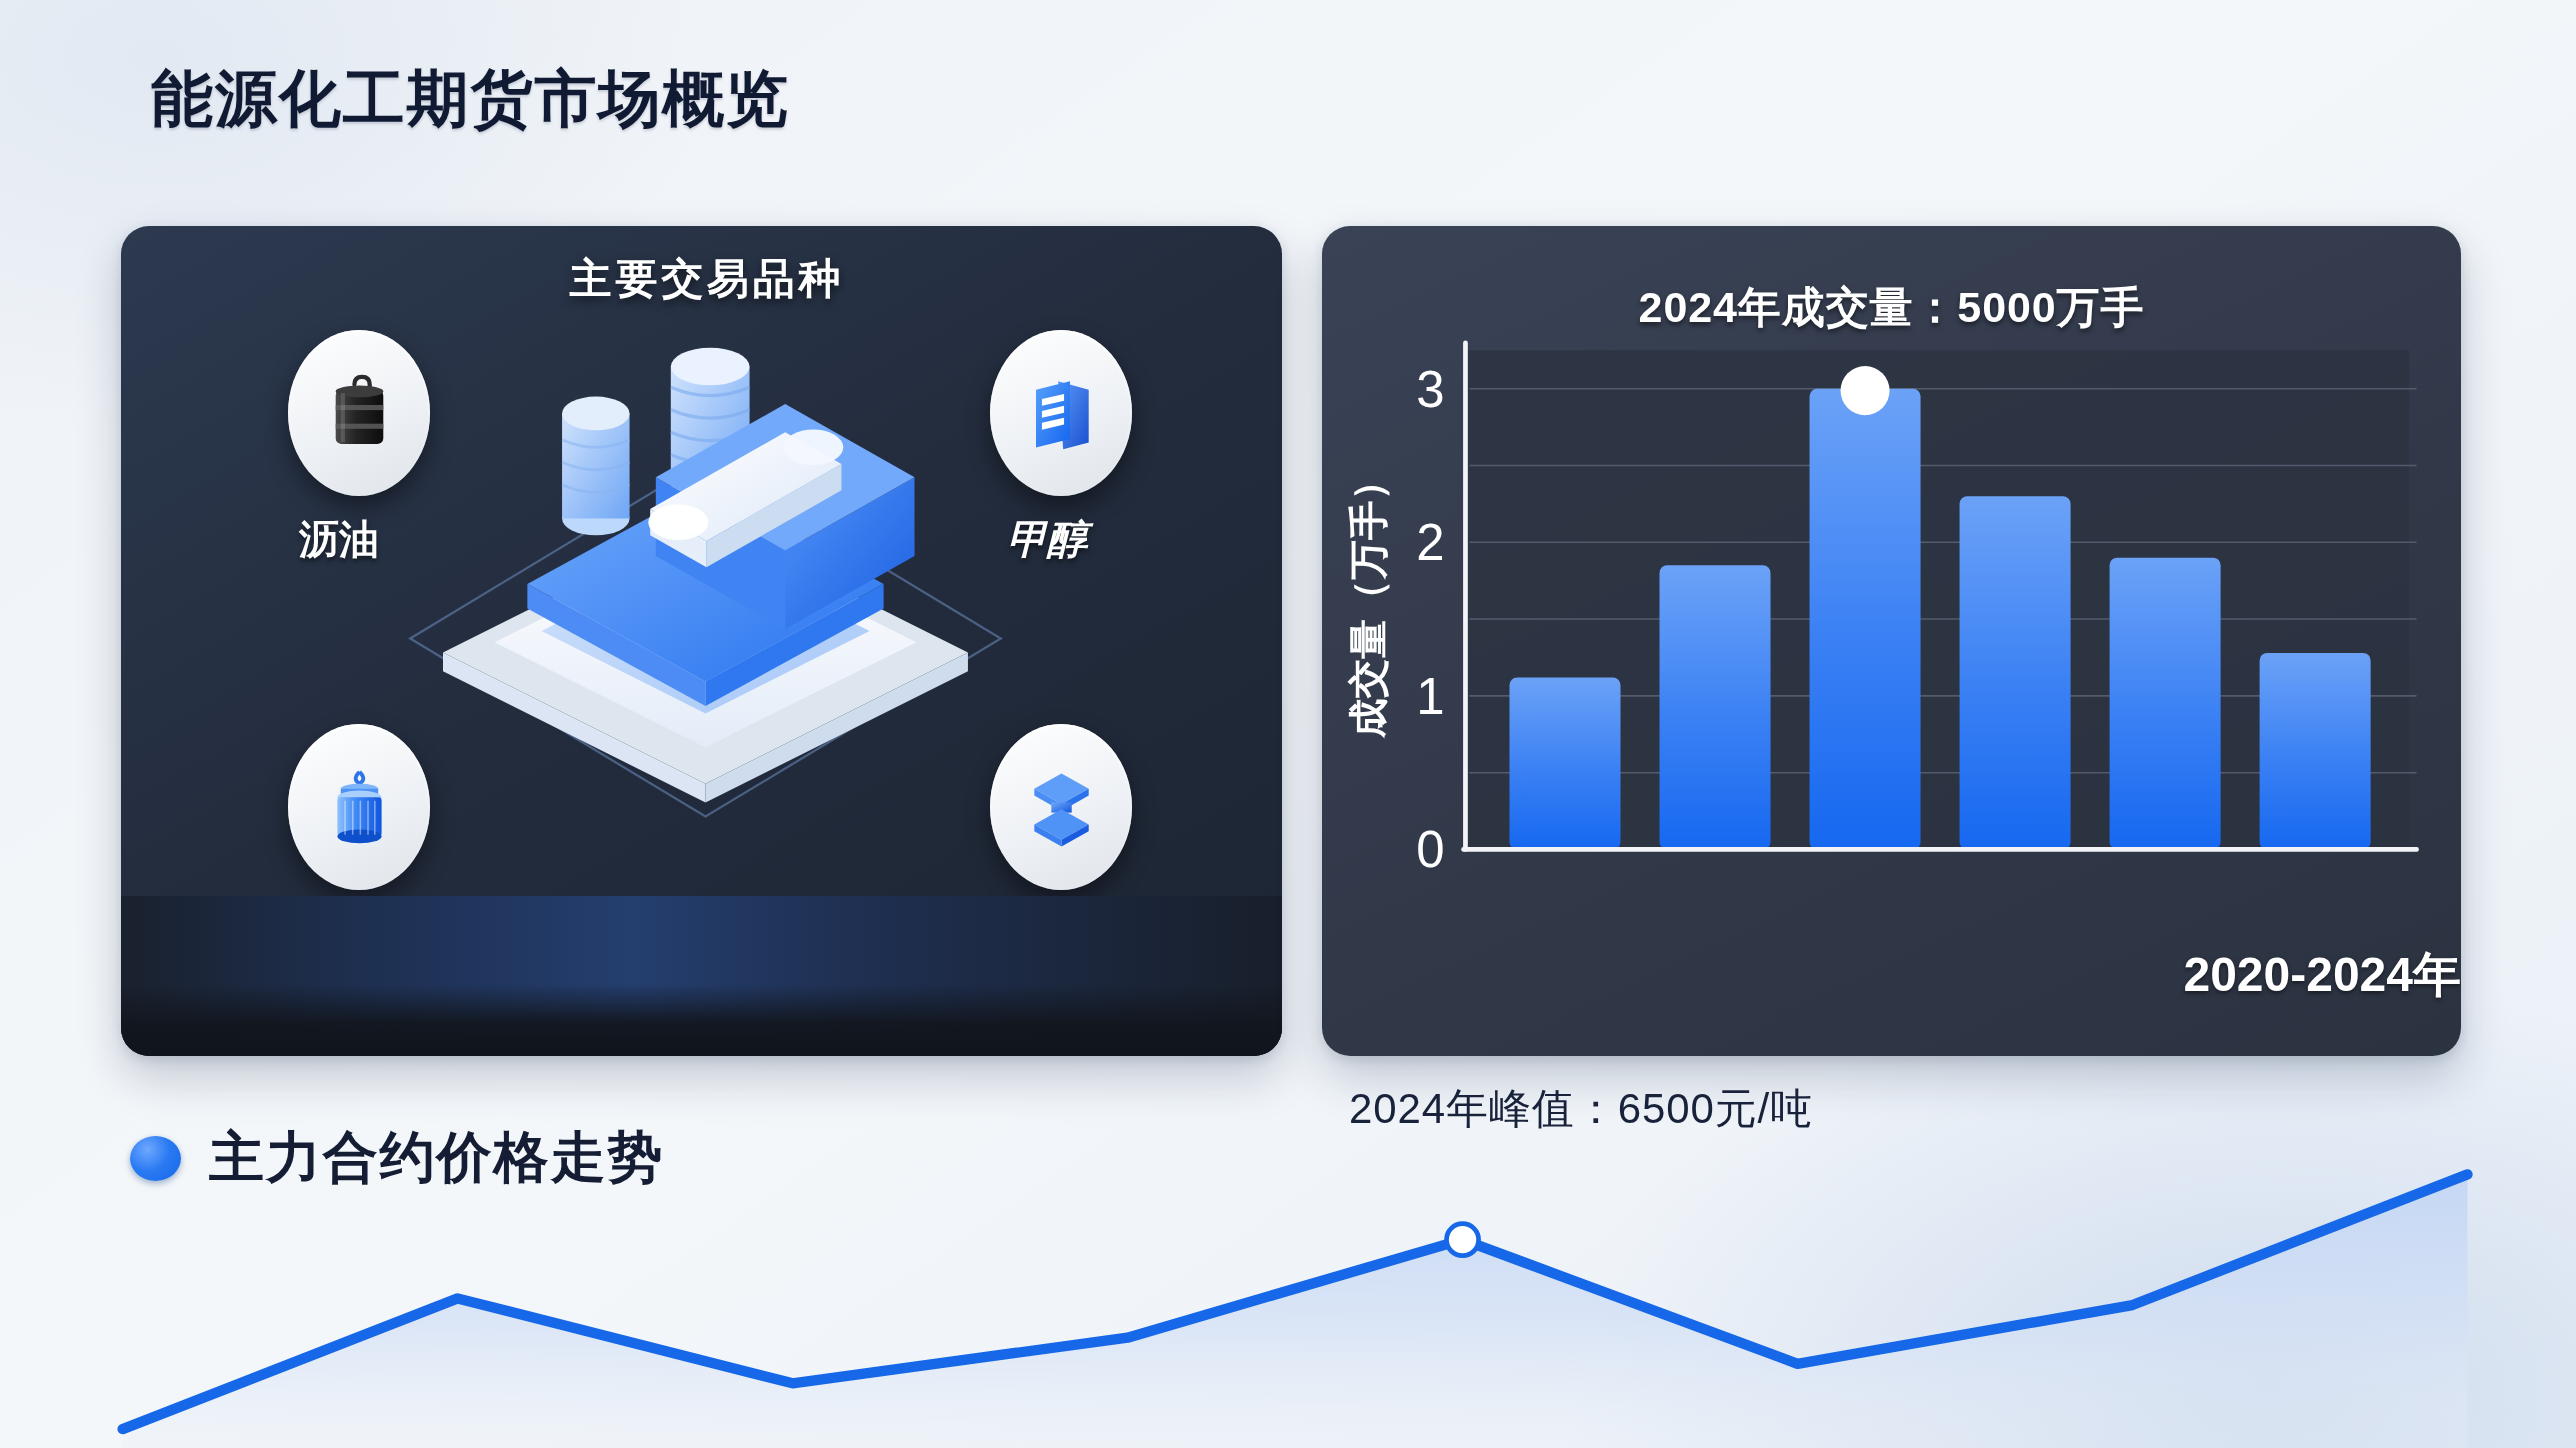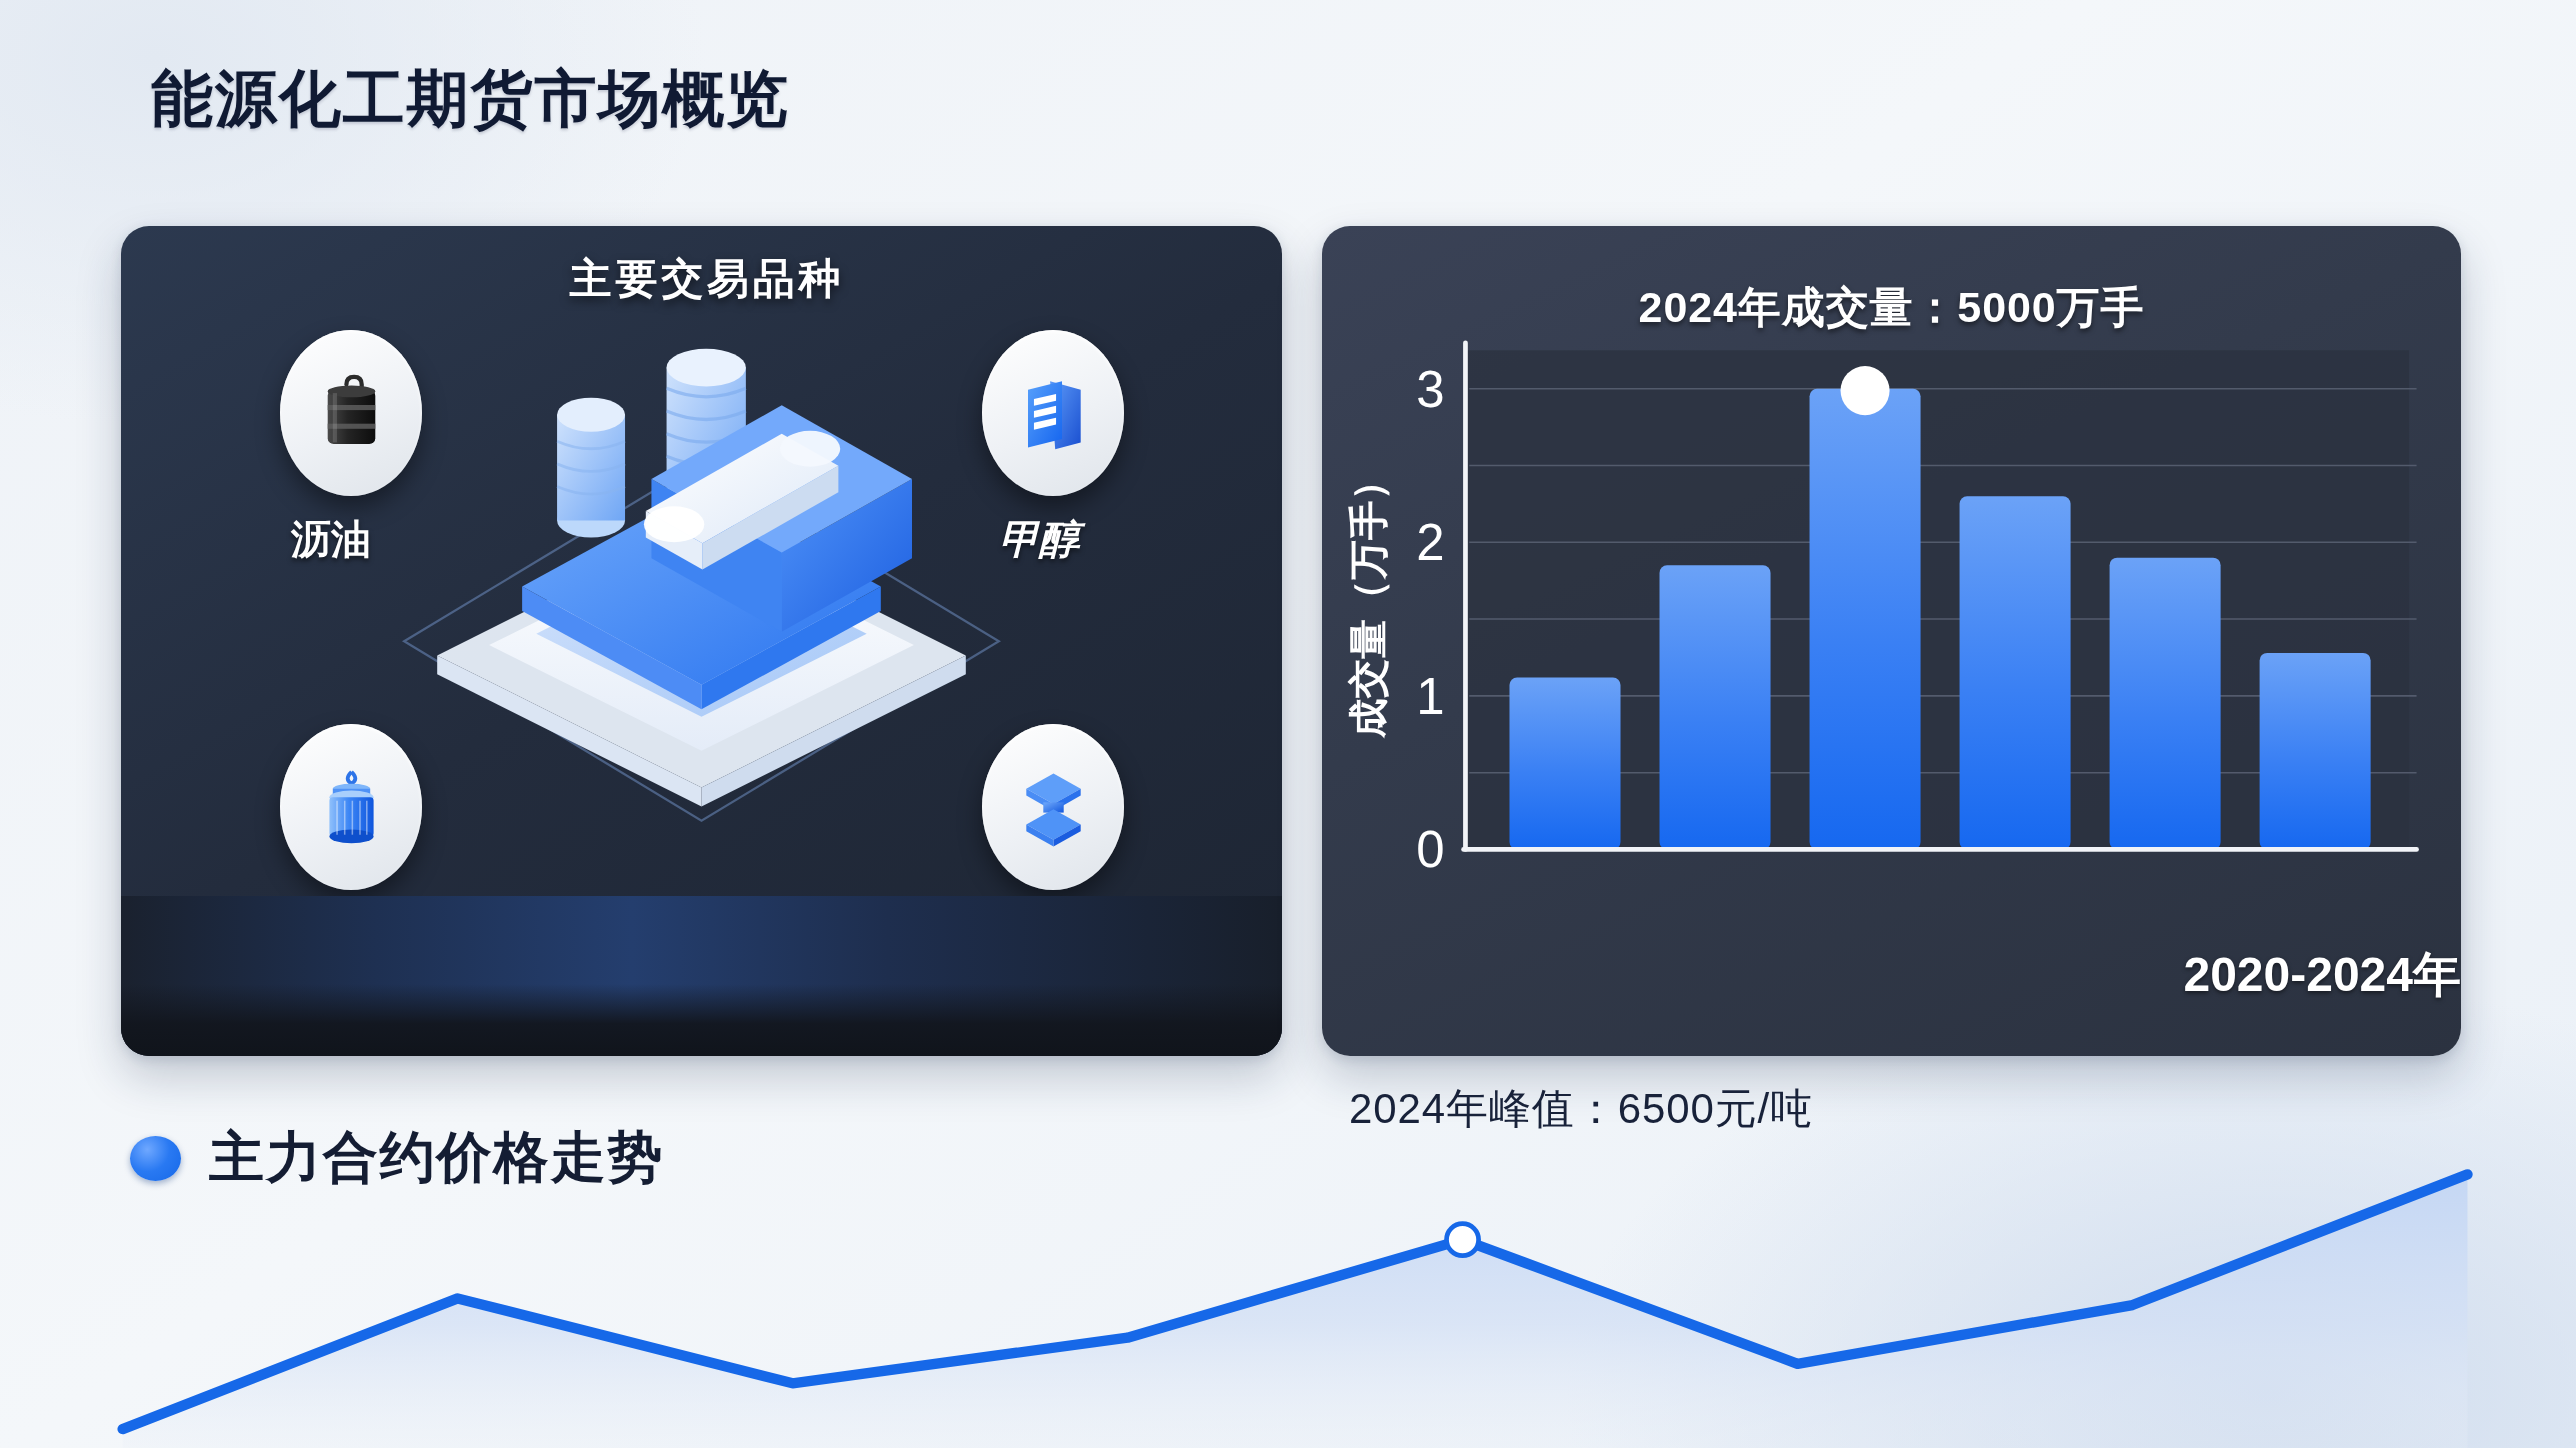--- a/index.html
+++ b/index.html
@@ -33,21 +33,21 @@
     border-radius:28px;
     position:relative; overflow:hidden;
     box-shadow:0 21px 45px rgba(25,40,75,.22), 0 3.8px 11.3px rgba(25,40,75,.12);
   }
 
   
   #products-card{
     width:1161px; flex:none;
     background:linear-gradient(150deg,#2c394f 0%,#232c3d 48%,#1d2533 100%);
   }
-  #products-stage{ position:absolute; inset:0; }
+  #products-stage{ position:absolute; inset:0;margin-left:8px; }
 
   
   .connector{ position:absolute; inset:0; }
 
   
   .bubble{
     position:absolute;
     width:142px; height:166px; border-radius:50%;
     background:linear-gradient(155deg,#ffffff 0%,#eef1f5 55%,#dfe4ea 100%);
     box-shadow:0 11.3px 24.5px rgba(0,0,0,.42), inset 0 1.9px 3.8px rgba(255,255,255,.9);

